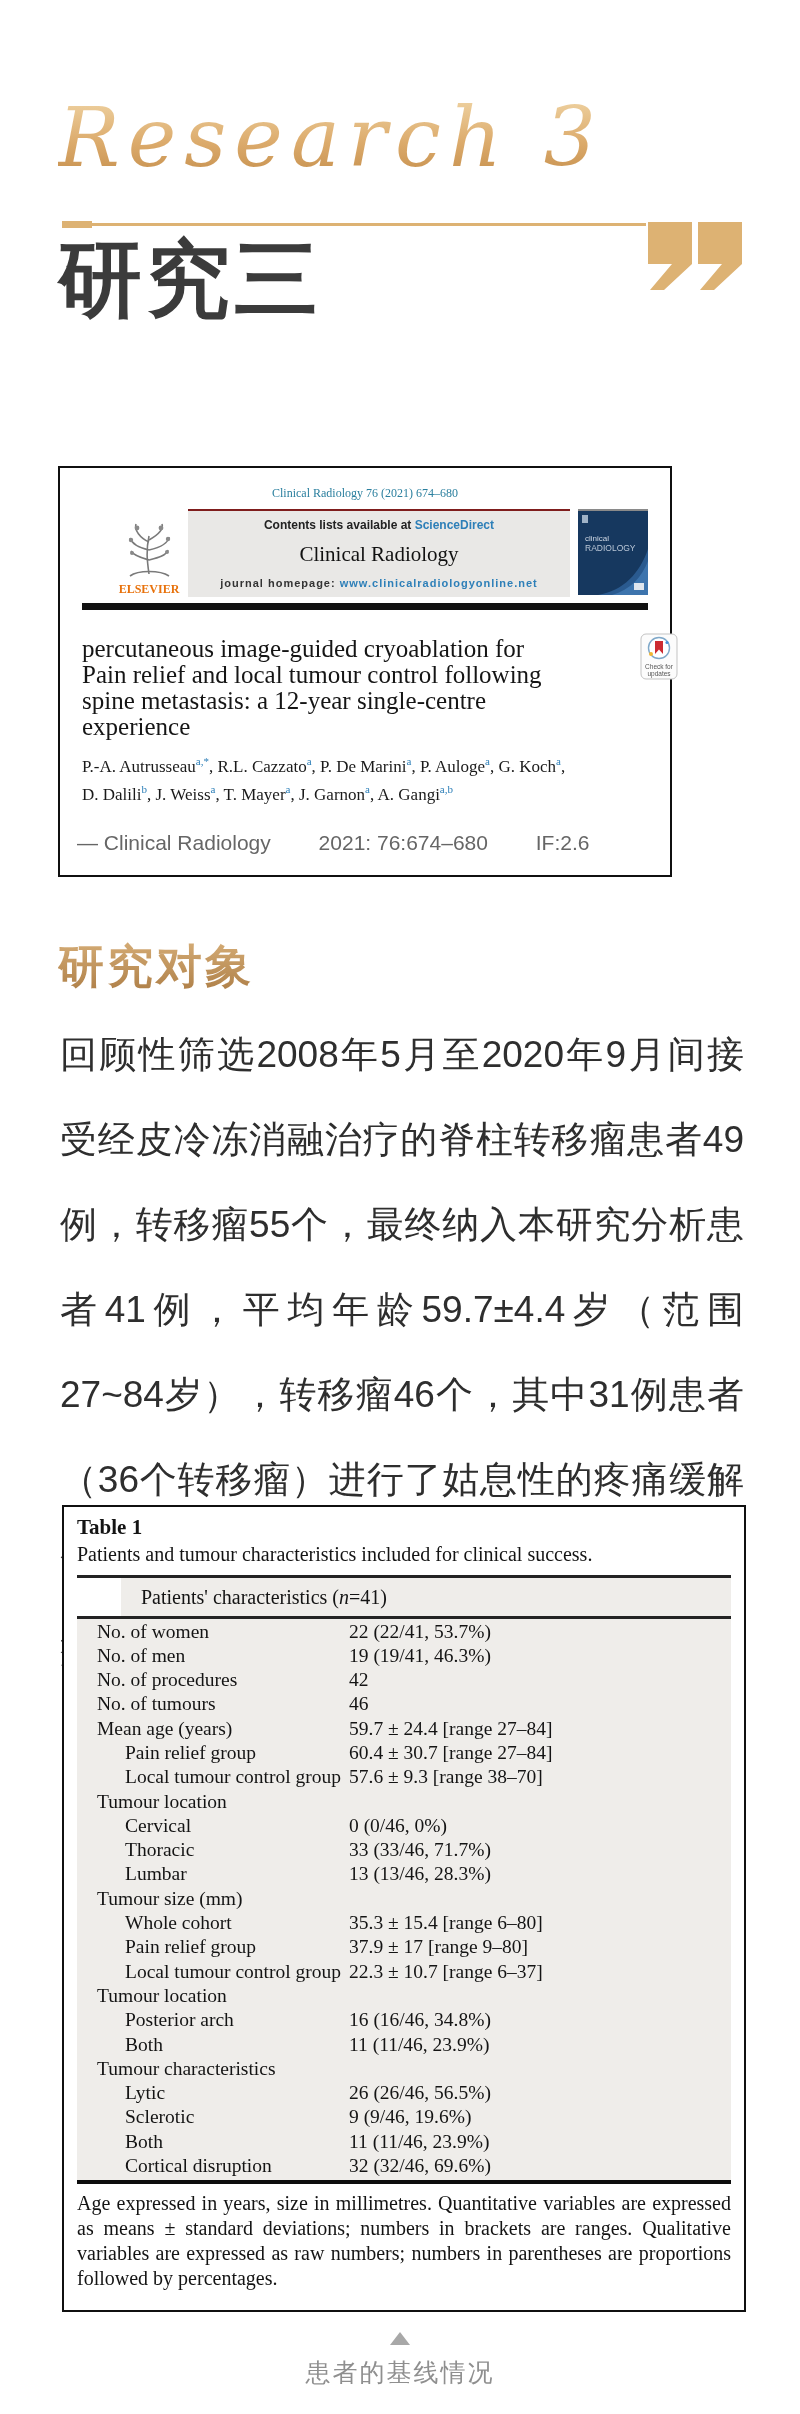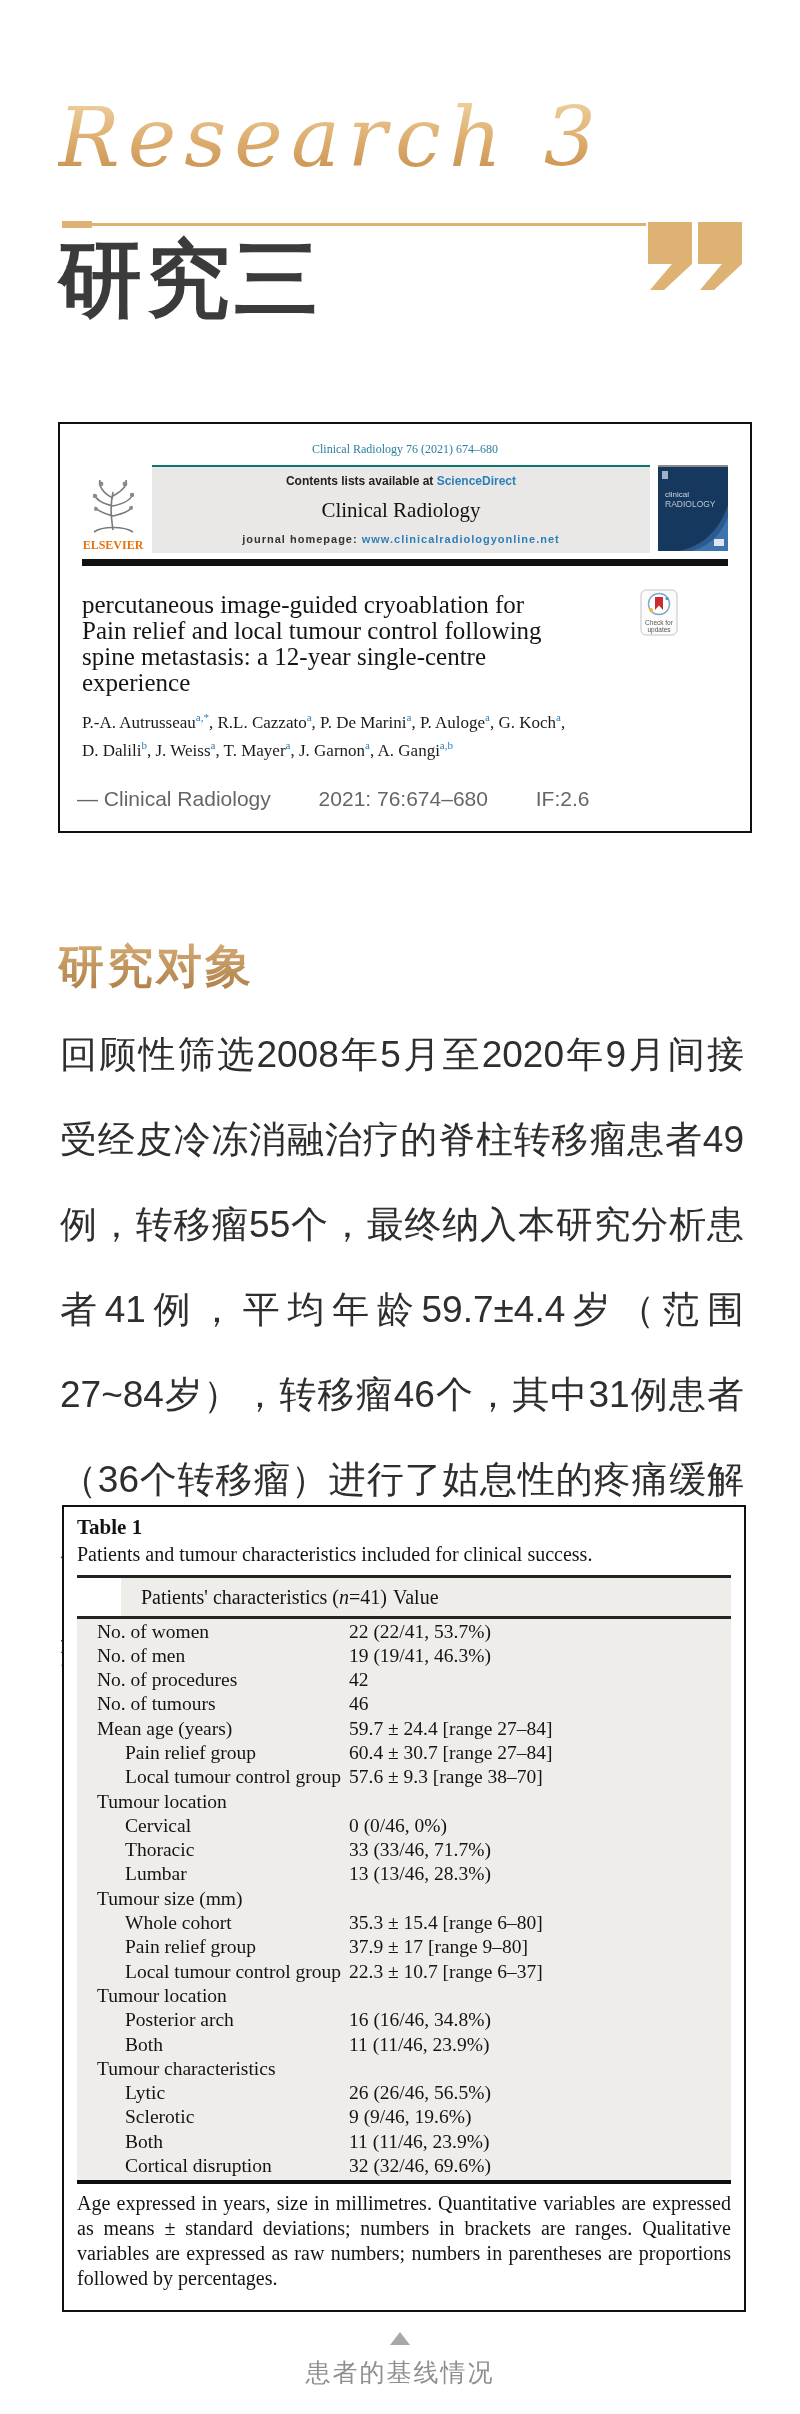--- a/index.html
+++ b/index.html
@@ -12,28 +12,28 @@
     background:linear-gradient(180deg,#f2d9ab 0%,#dcab6c 55%,#c18a47 100%);
     -webkit-background-clip:text;background-clip:text;color:transparent;}
   .gold-rule{position:absolute;left:62px;top:221px;width:584px;display:flex;align-items:center;}
   .gold-rule .nub{width:30px;height:7px;background:#ddb273;}
   .gold-rule .line{flex:1;height:3px;background:#ddb273;}
   .quotes{position:absolute;left:648px;top:222px;width:96px;height:70px;}
   .zh-title{position:absolute;left:58px;top:232px;font-family:"Liberation Serif","DejaVu Serif",serif;
     font-weight:700;font-size:84px;line-height:96px;letter-spacing:4px;color:#3b3b3b;white-space:nowrap;}
 
   
-  .card{position:absolute;left:58px;top:422px;width:694px;height:411px;border:2px solid #101010;
+  .card{position:absolute;left:58px;top:466px;width:614px;height:411px;border:2px solid #101010;
     box-sizing:border-box;padding:0 22px;background:#fff;}
   .vol-line{margin-top:18px;text-align:center;font-size:12px;color:#2a7f9e;
     font-family:"Liberation Serif",serif;}
   .header-strip{margin-top:8px;display:flex;align-items:stretch;height:88px;}
-  .elsevier-col{width:62px;display:flex;flex-direction:column;align-items:center;justify-content:flex-end;}
+  .elsevier-col{width:62px;display:flex;flex-direction:column;align-items:center;justify-content:flex-end;margin-left:36px;}
   .elsevier-word{font-family:"Liberation Serif",serif;font-weight:700;font-size:12px;color:#e8720c;}
-  .gray-box{flex:1;margin:0 8px;background:#e9e8e6;border-top:2px solid #0f766e;
+  .gray-box{flex:1;margin:0 8px;background:#e9e8e6;border-top:2px solid #7f1d1d;
     display:flex;flex-direction:column;align-items:center;justify-content:space-between;padding:7px 0 8px;box-sizing:border-box;}
   .contents-line{font-size:12px;font-weight:700;color:#222;}
   .contents-line .sd{color:#2d7fb8;cursor:pointer;}
   .journal-name{font-family:"Liberation Serif",serif;font-size:21px;color:#111;}
   .homepage-line{font-size:11px;font-weight:700;color:#333;letter-spacing:1px;}
   .homepage-line .url{color:#2d7fb8;cursor:pointer;}
   .cover{width:70px;border-top:2px solid #8a8a8a;}
   .black-bar{height:7px;background:#111;margin-top:6px;}
   .paper-title{margin-top:26px;font-family:"Liberation Serif",serif;font-size:25px;
     line-height:26px;color:#151515;width:560px;}
@@ -171,21 +171,20 @@
 <div class="cn-paragraph">回顾性筛选2008年5月至2020年9月间接受经皮冷冻消融治疗的脊柱转移瘤患者49例，转移瘤55个，最终纳入本研究分析患者41例，平均年龄59.7±4.4岁（范围27~84岁），转移瘤46个，其中31例患者（36个转移瘤）进行了姑息性的疼痛缓解治疗，10例患者（10个转移瘤）进行了疾病控制治疗。</div>
 
 <div class="table-box">
   <div class="table-label">Table 1</div>
   <div class="table-caption">Patients and tumour characteristics included for clinical success.</div>
   <div class="rule-top"></div>
   <div class="thead">
     <div class="th1">
       <span>Patients' characteristics (</span><i>n</i><span>=41)</span>
     </div>
-    <div class="th2">Value</div>
   </div>
   <div class="rule-mid"></div>
   <div class="tbody">
       <div class="trow">
         <div class="tlbl">No. of women</div>
         <div class="tval">22 (22/41, 53.7%)</div>
       </div>
       <div class="trow">
         <div class="tlbl">No. of men</div>
         <div class="tval">19 (19/41, 46.3%)</div>

